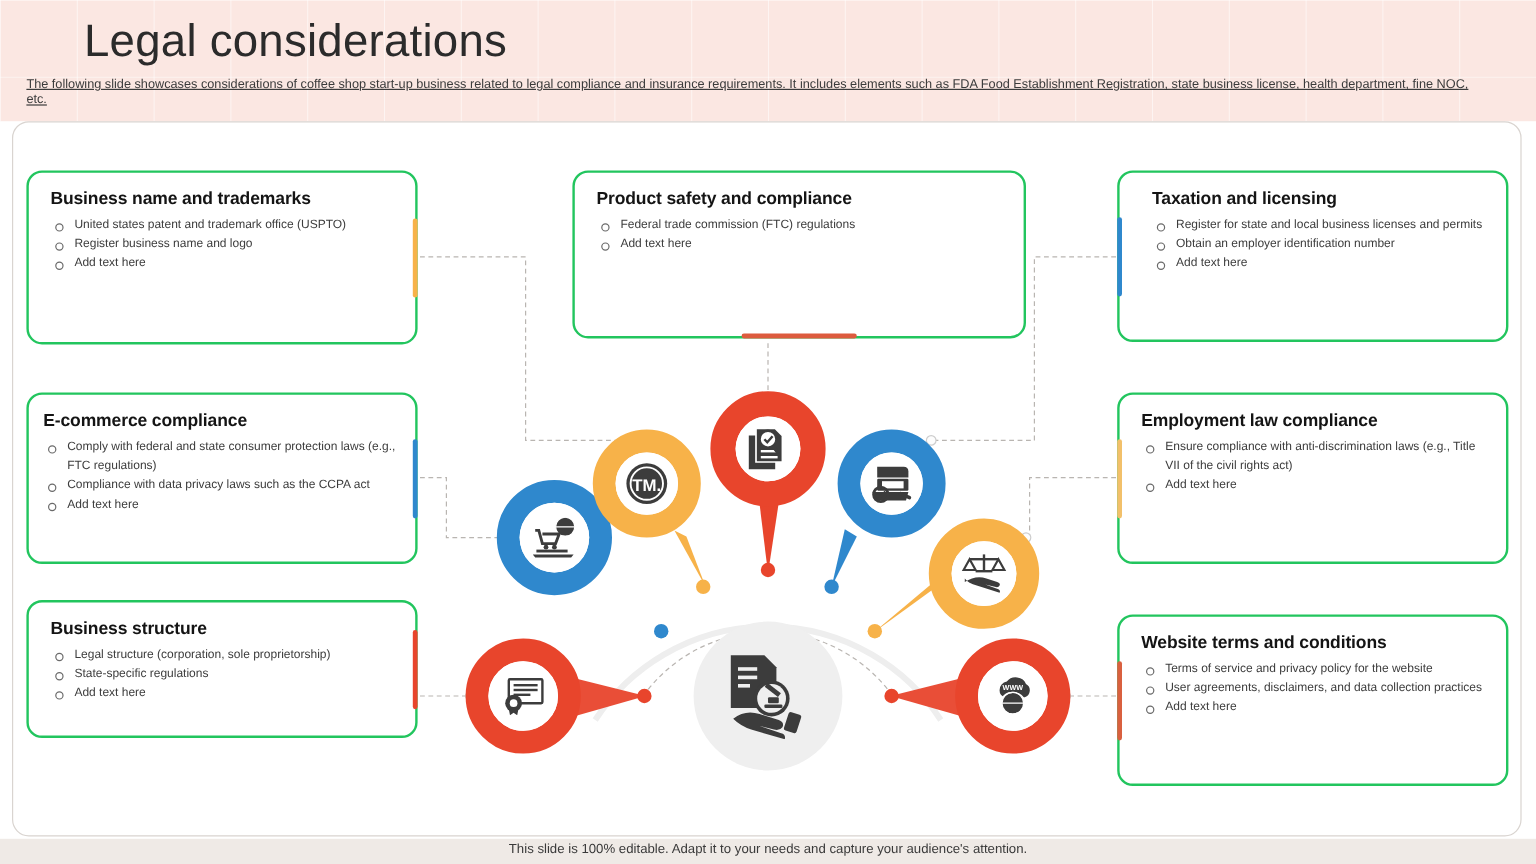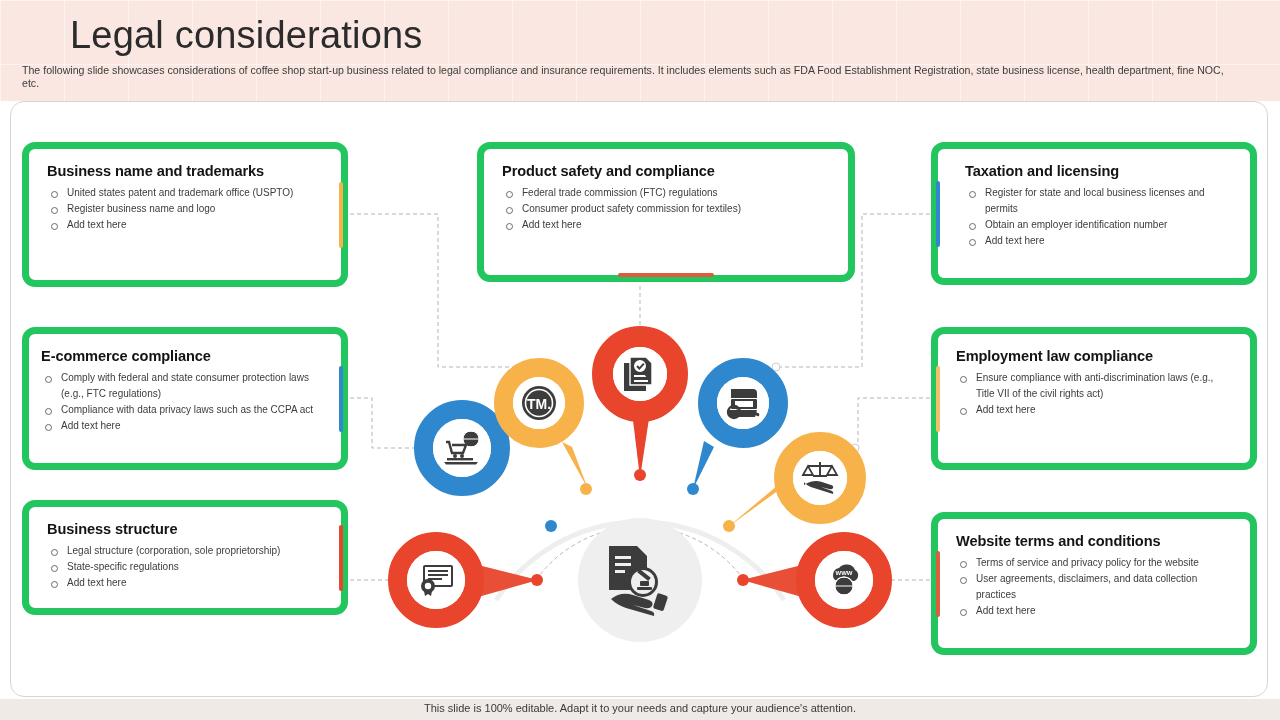--- a/index.html
+++ b/index.html
@@ -19,41 +19,41 @@
     background-size:64px 64px, 64px 64px;
   }
   #title{
     position:absolute;left:22px;top:12px;
     font-size:38px;line-height:46px;font-weight:400;color:#2b2b2b;
     letter-spacing:.2px;
     margin-left:48px;
   }
   #subtitle{
     position:absolute;left:22px;top:64px;width:1210px;
-    font-size:10.6px;line-height:13.2px;color:#3b3b3b;
+    font-size:10.6px;line-height:13.2px;color:#3b3b3b;text-decoration:underline;
   }
   
   #frame{
     position:absolute;left:10px;top:101px;width:1258px;height:596px;
     border:1px solid #d9d4d0;border-radius:14px;background:#fff;
     box-sizing:border-box;
   }
   
   #footer{
     position:absolute;left:0;top:699px;width:1280px;height:21px;
     background:#efeae6;
   }
   #footer-text{
     position:absolute;left:0;top:702px;width:1280px;text-align:center;
     font-size:11px;color:#3a3a3a;
   }
   
   .card{
     position:absolute;box-sizing:border-box;
-    background:#ffffff;border:7px solid #22c55e;border-radius:13px;
+    background:#ffffff;border:2px solid #22c55e;border-radius:13px;
     padding:14px 16px 10px 18px;
   }
   .card h3{
     margin:0 0 6px 0;font-size:14.6px;font-weight:700;color:#141414;
     letter-spacing:-.1px;
   }
   .card ul{margin:0;padding:0;list-style:none;}
   .card li{
     position:relative;padding-left:20px;
     font-size:10px;line-height:16px;color:#3c3c3c;margin-bottom:0px;
@@ -304,21 +304,20 @@
     <li>State-specific regulations</li>
     <li>Add text here</li>
   </ul>
   <div class="acc acc-r" style="background:#e8452c;"></div>
 </div>
 
 <div class="card" id="card-psc">
   <h3>Product safety and compliance</h3>
   <ul>
     <li>Federal trade commission (FTC) regulations</li>
-    <li>Consumer product safety commission for textiles)</li>
     <li>Add text here</li>
   </ul>
   <div class="acc acc-b" style="background:#dd5b3e;"></div>
 </div>
 
 <div class="card" id="card-tax">
   <h3>Taxation and licensing</h3>
   <ul>
     <li>Register for state and local business licenses and permits</li>
     <li>Obtain an employer identification number</li>

